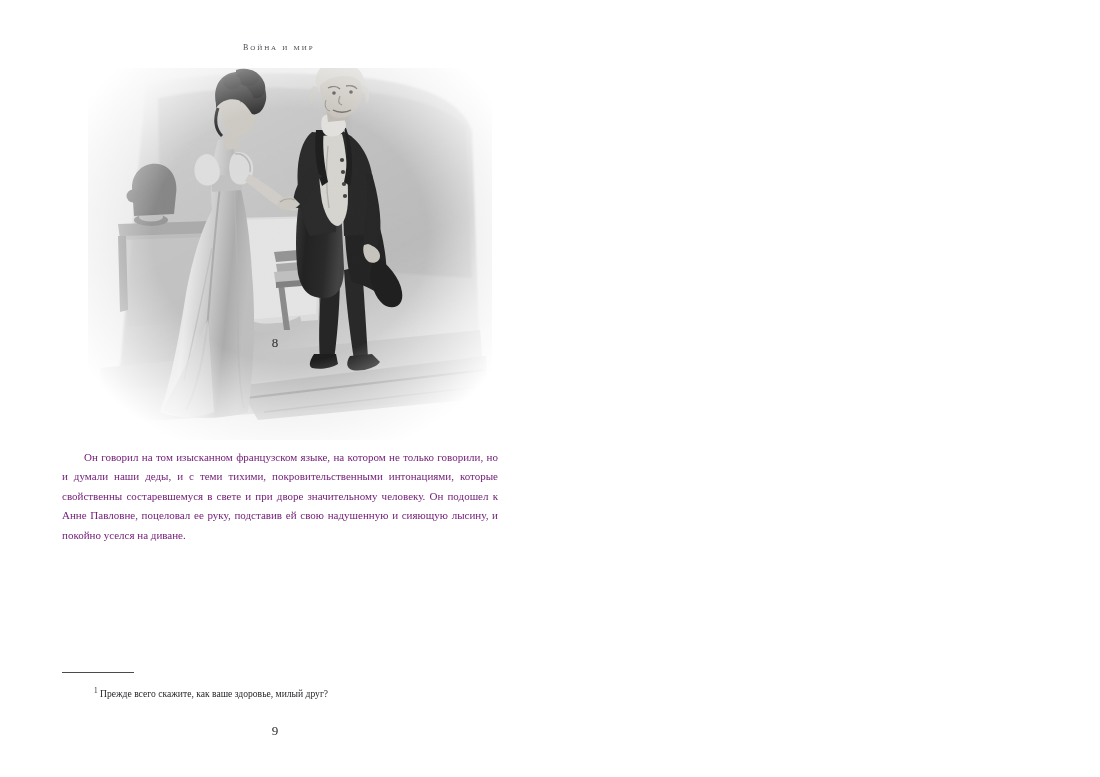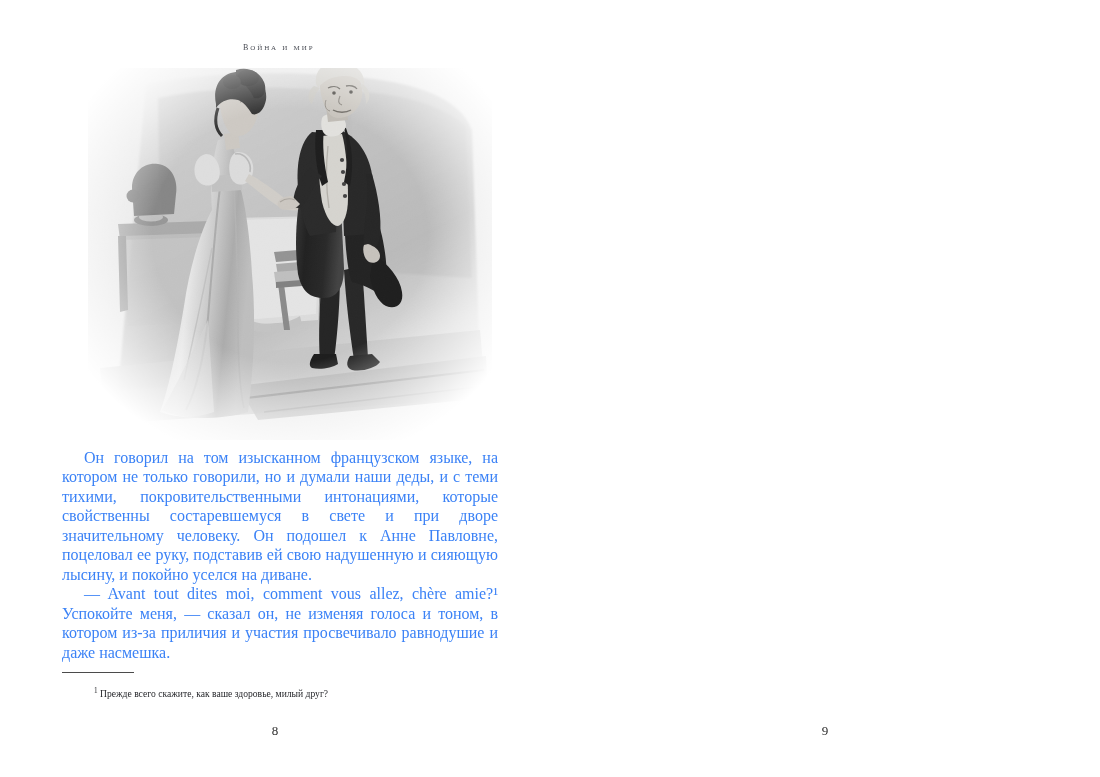--- a/index.html
+++ b/index.html
@@ -13,20 +13,21 @@
     overflow: hidden;
     font-family: "Liberation Serif", "DejaVu Serif", serif;
     color: #1b1b1b;
   }
   .spread {
     position: relative;
     width: 1100px;
     height: 777px;
     background: #ffffff;
     display: flex;
+    flex-direction: column;
   }
   .page {
     position: relative;
     width: 550px;
     height: 777px;
     box-sizing: border-box;
   }
   .page-left  { padding: 0 53px 0 62px; }
   .page-right { padding: 0 55px 0 62px; }
 
@@ -63,26 +64,26 @@
   }
   .illus {
     width: 100%;
     height: 100%;
     display: block;
   }
 
   
   .textcol {
     position: absolute;
-    font-size: 16px;
+    font-size: 11px;
     line-height: 19.45px;
     text-align: justify;
     text-justify: inter-word;
     hyphens: manual;
-    color: #3b82f6;
+    color: #701a75;
   }
   .col-left  { left: 62px;  top: 448px; width: 436px; }
 
   .textcol p {
     margin: 0;
     text-indent: 22px;
   }
 
   .fn-block {
     position: absolute;
@@ -273,21 +274,20 @@
           <path d="M274 16 C282 20 284 30 278 36 C278 28 276 22 272 18 Z" fill="#dcdad4"></path>
         </g>
 
         <rect x="0" y="0" width="404" height="372" fill="#808080" filter="url(#grain)" opacity="0.16"></rect>
         <rect x="0" y="0" width="404" height="372" fill="url(#vign)"></rect>
       </svg>
     </div>
 
     <div class="textcol col-left">
       <p>Он говорил на том изысканном французском языке, на котором не только говорили, но и думали наши деды, и с теми тихими, покровительственными интонациями, которые свойственны состаревшемуся в свете и при дворе значительному человеку. Он подошел к Анне Павловне, поцеловал ее руку, подставив ей свою надушенную и сияющую лысину, и покойно уселся на диване.</p>
-      <p>— Avant tout dites moi, comment vous allez, chère amie?¹ Успокойте меня, — сказал он, не изменяя голоса и тоном, в котором из-за приличия и участия просвечивало равнодушие и даже насмешка.</p>
     </div>
 
     <div class="fn-block fn-left">
       <div class="fn-rule"></div>
       <p class="fn-line"><sup class="fnmark">1</sup> <span>Прежде всего скажите, как ваше здоровье, милый друг?</span></p>
     </div>
 
     <div class="folio">8</div>
   </div>
 

